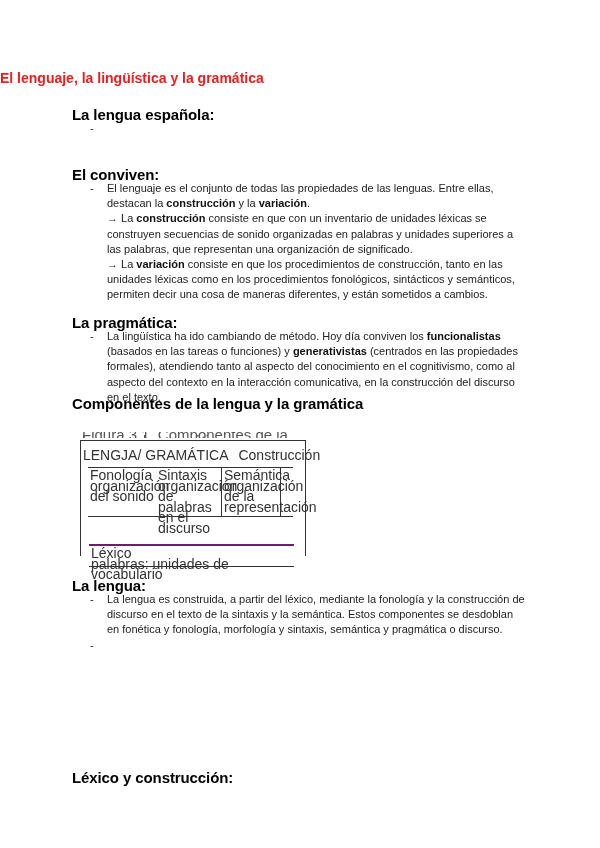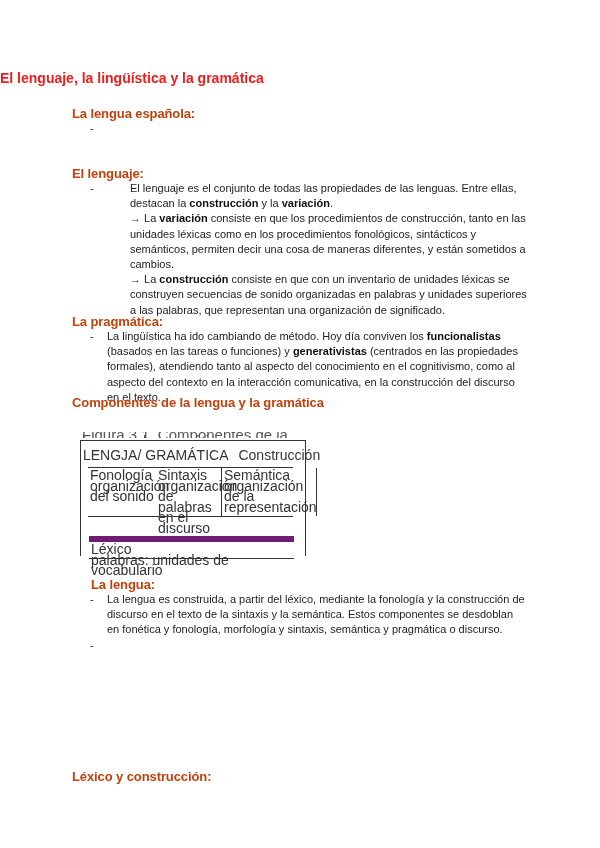--- a/index.html
+++ b/index.html
@@ -4,73 +4,73 @@
   <style>
     * { margin: 0; padding: 0; box-sizing: border-box; }
     html, body { width: 600px; height: 848px; background: #ffffff; overflow: hidden; }
     body { font-family: "Liberation Sans", sans-serif; color: #1a1a1a; position: relative; }
     .page { position: absolute; left: 0; top: 0; width: 600px; height: 848px; }
     .title {
       position: absolute; top: 70px; left: 0; width: 600px; text-align: left;
       font-size: 14px; font-weight: bold; color: #ee1c1c;
     }
     .heading {
-      position: absolute; left: 72px; font-size: 13px; font-weight: bold; color: #c2410c;
+      position: absolute; left: 72px; font-size: 15px; font-weight: bold; color: #000000;
       letter-spacing: -0.1px;
     }
     .list { position: absolute; left: 88px; width: 440px; }
     .item { position: relative; padding-left: 19px; font-size: 11px; line-height: 15.2px; color: #222; }
     .dash { position: absolute; left: 2px; top: 0; }
     .item b { color: #111; }
-    .para { display: block; margin-left: 23px; }
+    .para { display: block; }
     .figure {
       position: absolute; left: 80px; top: 440px; width: 226px; height: 116px;
       border-left: 1px solid #333; border-right: 1px solid #333; border-top: 1px solid #333;
       font-size: 14px; color: #333; line-height: 10.5px;
     }
     .figure-clip {
       position: absolute; left: 82px; top: 432px; width: 215px; height: 6px; overflow: hidden;
       font-size: 15px; color: #555; line-height: 6px;
     }
     .fig-head { position: absolute; left: 2px; top: 9px; white-space: nowrap; }
     .fig-head span.gap { display: inline-block; width: 10px; }
     .fig-grid {
       position: absolute; left: 7px; top: 26px; width: 205px; height: 50px;
       border-top: 1px solid #333; border-bottom: 1px solid #333; display: flex;
     }
     .fig-cell { padding: 2px 2px; white-space: pre-line; }
     .fig-cell.c1 { width: 68px; }
     .fig-cell.c2 { width: 65px; }
-    .fig-cell.c3 { width: 96px; border-left: 1px solid #333; border-right: 1px solid #333; }
+    .fig-cell.c3 { width: 60px; border-left: 1px solid #333; border-right: 1px solid #333; }
     .fig-lex {
-      position: absolute; left: 8px; top: 95px; width: 205px; height: 23px;
-      border-top: 6px solid #701a75; border-bottom: 1px solid #333; padding: 2px 2px; white-space: pre-line;
+      position: absolute; left: 8px; top: 103px; width: 205px; height: 23px;
+      border-top: 2px solid #701a75; border-bottom: 1px solid #333; padding: 2px 2px; white-space: pre-line;
     }
   </style>
 </head>
 <body>
 
 <div class="page">
 
   <div class="title">El lenguaje, la lingüística y la gramática</div>
 
   <div class="heading" style="top:106px;">La lengua española:</div>
   <div class="list" style="top:121px;">
     <div class="item">
       <span class="dash">-</span>
     </div>
   </div>
 
-  <div class="heading" style="top:166px;">El lenguaje:</div>
+  <div class="heading" style="top:166px;">El conviven:</div>
   <div class="list" style="top:181px;">
     <div class="item">
       <span class="dash">-</span>
       <span class="para"><span> El lenguaje es el conjunto de todas las propiedades de las lenguas. Entre ellas, destacan la </span><b>construcción</b><span> y la </span><b>variación</b><span>.</span></span>
+      <span class="para"><span>→ La </span><b>construcción</b><span> consiste en que con un inventario de unidades léxicas se construyen secuencias de sonido organizadas en palabras y unidades superiores a las palabras, que representan una organización de significado.</span></span>
       <span class="para"><span>→ La </span><b>variación</b><span> consiste en que los procedimientos de construcción, tanto en las unidades léxicas como en los procedimientos fonológicos, sintácticos y semánticos, permiten decir una cosa de maneras diferentes, y están sometidos a cambios.</span></span>
-      <span class="para"><span>→ La </span><b>construcción</b><span> consiste en que con un inventario de unidades léxicas se construyen secuencias de sonido organizadas en palabras y unidades superiores a las palabras, que representan una organización de significado.</span></span>
     </div>
   </div>
 
   <div class="heading" style="top:314px;">La pragmática:</div>
   <div class="list" style="top:329px;">
     <div class="item">
       <span class="dash">-</span>
       <span>La lingüística ha ido cambiando de método. Hoy día conviven los </span><b>funcionalistas</b><span> (basados en las tareas o funciones) y </span><b>generativistas</b><span> (centrados en las propiedades formales), atendiendo tanto al aspecto del conocimiento en el cognitivismo, como al aspecto del contexto en la interacción comunicativa, en la construcción del discurso en el texto.</span>
     </div>
   </div>
@@ -91,21 +91,21 @@
 en el discurso</div>
       <div class="fig-cell c3">Semántica
 organización
 de la
 representación</div>
     </div>
     <div class="fig-lex">Léxico
 palabras: unidades de vocabulario</div>
   </div>
 
-  <div class="heading" style="top:577px;margin-left:19px;">La lengua:</div>
+  <div class="heading" style="top:577px;">La lengua:</div>
   <div class="list" style="top:592px;">
     <div class="item">
       <span class="dash">-</span>
       <span>La lengua es construida, a partir del léxico, mediante la fonología y la construcción de discurso en el texto de la sintaxis y la semántica. Estos componentes se desdoblan en fonética y fonología, morfología y sintaxis, semántica y pragmática o discurso.</span>
     </div>
     <div class="item">
       <span class="dash">-</span>
     </div>
   </div>
 

